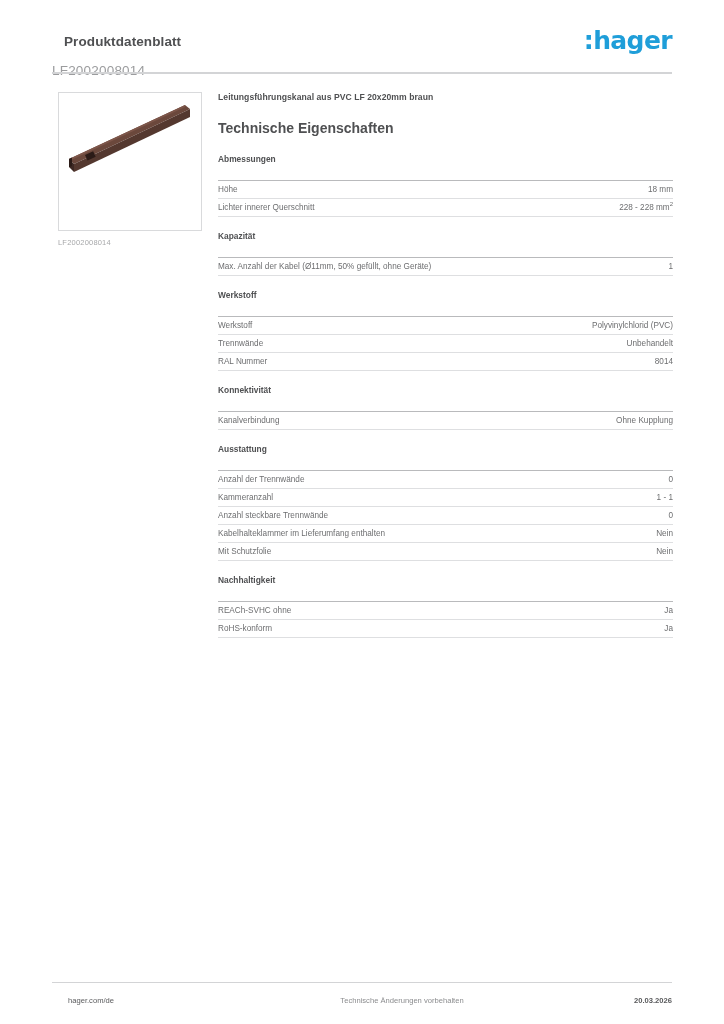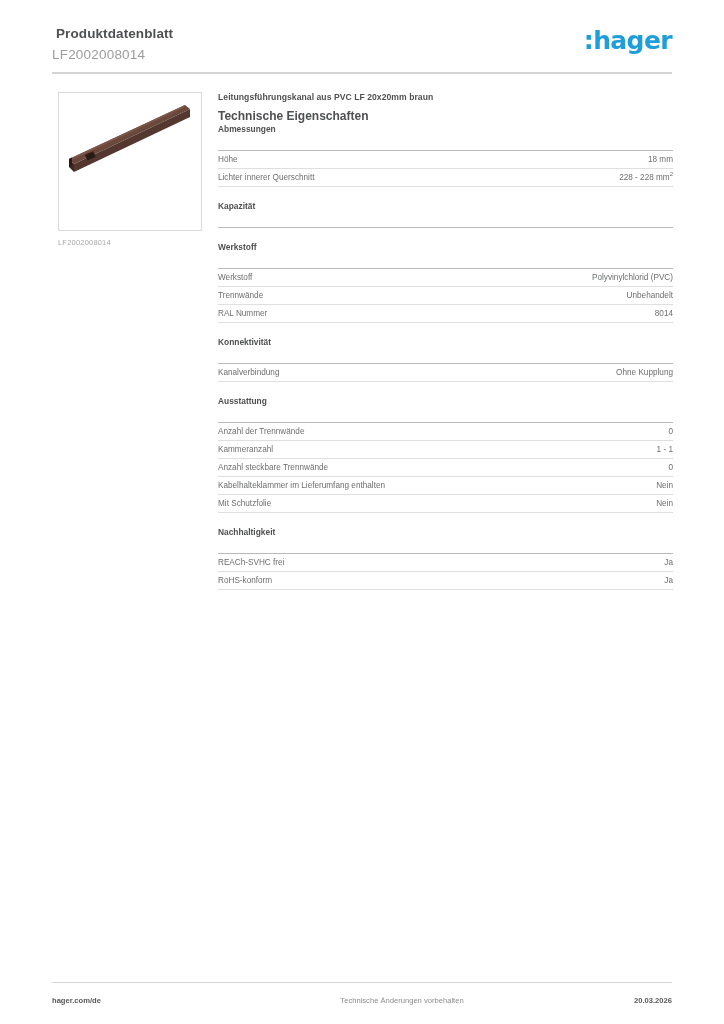--- a/index.html
+++ b/index.html
@@ -31,21 +31,21 @@
     top: 22px;
     width: 620px;
     height: 52px;
   }
   .doc-title {
     font-size: 13.5px;
     font-weight: bold;
     color: #4f5052;
     letter-spacing: 0.1px;
     line-height: 16px;
-    margin: 4px;
+    margin: 12px;
   }
   .doc-subtitle {
     font-size: 13.5px;
     font-weight: normal;
     color: #9b9c9e;
     letter-spacing: 0.2px;
     line-height: 17px;
     margin: 0;
   }
   .logo {
@@ -102,28 +102,28 @@
     position: absolute;
     left: 218px;
     top: 92px;
     width: 455px;
   }
   .product-name {
     font-size: 8.6px;
     font-weight: bold;
     color: #4f5052;
     letter-spacing: 0.05px;
-    margin: 0 0 8px 0;
+    margin: 0 0 20px 0;
     line-height: 11px;
   }
   .section-title {
-    font-size: 12px;
+    font-size: 14px;
     font-weight: bold;
     color: #4f5052;
-    margin: 0 0 2px 0;
+    margin: 0 0 20px 0;
     line-height: 11px;
   }
 
   .spec-group {
     margin-bottom: 14px;
   }
   .group-head {
     font-size: 8.4px;
     font-weight: bold;
     color: #4f5052;
@@ -170,23 +170,23 @@
     position: absolute;
     left: 52px;
     top: 996px;
     width: 620px;
     height: 14px;
     font-size: 7.6px;
     color: #8b8c8e;
   }
   .footer-left {
     position: absolute;
-    left: 0;
+    left: 16px;
     top: 0;
-    font-weight: bold;
+    font-weight: normal;
     color: #58595b;
   }
   .footer-center {
     position: absolute;
     left: 0;
     top: 0;
     width: 700px;
     text-align: center;
     color: #8b8c8e;
   }
@@ -236,20 +236,24 @@
             <span class="spec-label">Höhe</span>
             <span class="spec-value">18 mm</span>
           </div>
           <div class="spec-row">
             <span class="spec-label">Lichter innerer Querschnitt</span>
             <span class="spec-value">228 - 228 mm<sup>2</sup></span>
           </div>
         </div>
         <div class="spec-group">
           <div class="group-head">Kapazität</div>
+          <div class="spec-row">
+            <span class="spec-label">Max. Anzahl der Kabel (Ø11mm, 50% gefüllt, ohne Geräte)</span>
+            <span class="spec-value">1</span>
+          </div>
         </div>
         <div class="spec-group">
           <div class="group-head">Werkstoff</div>
           <div class="spec-row">
             <span class="spec-label">Werkstoff</span>
             <span class="spec-value">Polyvinylchlorid (PVC)</span>
           </div>
           <div class="spec-row">
             <span class="spec-label">Trennwände</span>
             <span class="spec-value">Unbehandelt</span>
@@ -285,21 +289,21 @@
             <span class="spec-value">Nein</span>
           </div>
           <div class="spec-row">
             <span class="spec-label">Mit Schutzfolie</span>
             <span class="spec-value">Nein</span>
           </div>
         </div>
         <div class="spec-group">
           <div class="group-head">Nachhaltigkeit</div>
           <div class="spec-row">
-            <span class="spec-label">REACh-SVHC frei</span>
+            <span class="spec-label">REACh-SVHC ohne</span>
             <span class="spec-value">Ja</span>
           </div>
           <div class="spec-row">
             <span class="spec-label">RoHS-konform</span>
             <span class="spec-value">Ja</span>
           </div>
         </div>
       </div>
   </div>
 

